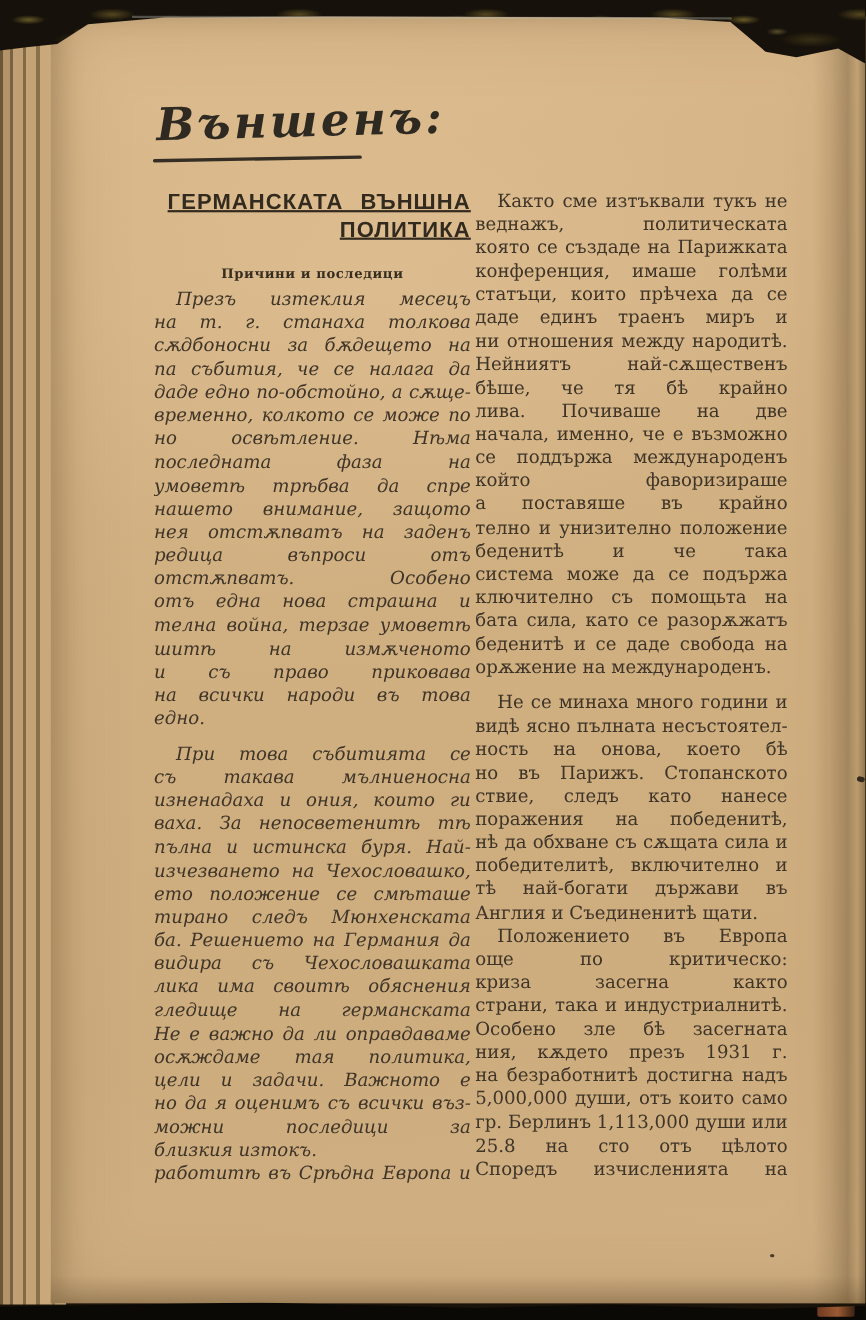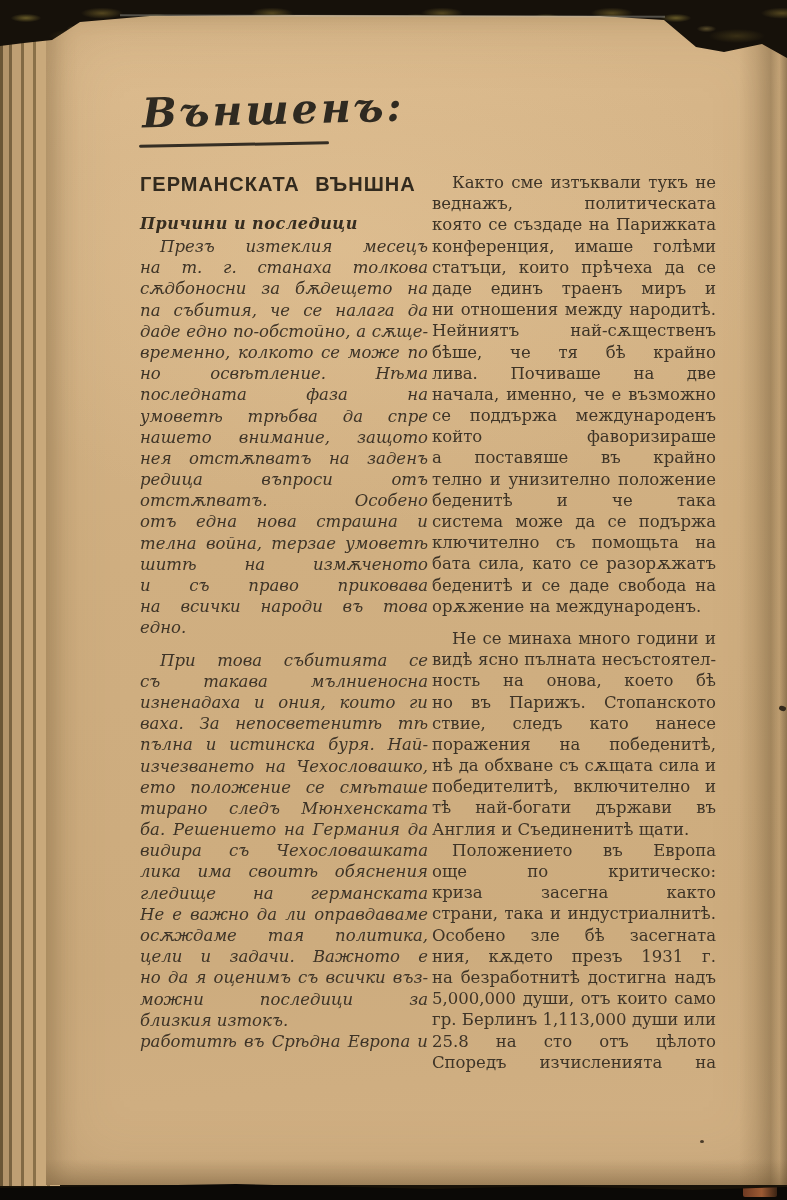--- a/index.html
+++ b/index.html
@@ -104,28 +104,28 @@
 
   
   .columns {
     position: absolute; left: 94px; top: 158px; width: 580px;
     display: flex; gap: 4px;
   }
   .col-left  { width: 288px; }
   .col-right { width: 284px; }
 
   .article-title {
-    text-align: left; font-family: "Liberation Sans", sans-serif;
+    text-align: right; font-family: "Liberation Sans", sans-serif;
     font-weight: bold; font-size: 20px; line-height: 25px;
-    color: #322a1e; letter-spacing: 1px; word-spacing: 9px;
+    color: #322a1e; letter-spacing: 1px; word-spacing: 9px; text-decoration: underline;
   }
   .article-subtitle {
-    margin-top: 17px; 
-    font-weight: bold; font-size: 16px; line-height: 20px;
-    color: #362d20; letter-spacing: .5px; font-style: italic;
+    margin-top: 17px; text-align: center;
+    font-weight: bold; font-size: 12px; line-height: 20px;
+    color: #362d20; letter-spacing: .5px;
   }
   .body-start { margin-top: 2px; font-style: italic; }
 
   .paragraph { margin: 0; }
   .paragraph + .paragraph { margin-top: 11px; }
   .col-right .paragraph:nth-child(3) { margin-top: 0; }
 
   .line {
     height: 21.2px; line-height: 21.2px; overflow: hidden;
     font-size: 16.5px; color: #3e3427;
@@ -145,20 +145,21 @@
     <div class="fold"></div>
     <div class="page-bottom-shade"></div>
 
     <div class="handwritten">Външенъ:</div>
     <div class="hand-underline"></div>
 
     <div class="columns">
 
       <div class="col-left">
         <div class="article-title">ГЕРМАНСКАТА ВЪНШНА</div>
+        <div class="article-title">ПОЛИТИКА</div>
         <div class="article-subtitle">Причини и последици</div>
         <div class="body-start">
             <div class="paragraph">
               <div class="line firstline">Презъ изтеклия месецъ мартъ</div>
               <div class="line">на т. г. станаха толкова важни и</div>
               <div class="line">сѫдбоносни за бѫдещето на Евро-</div>
               <div class="line">па събития, че се налага да имъ се</div>
               <div class="line">даде едно по-обстойно, а сѫще-</div>
               <div class="line">временно, колкото се може по вѣр-</div>
               <div class="line">но освѣтление. Нѣма съмнение, че</div>

